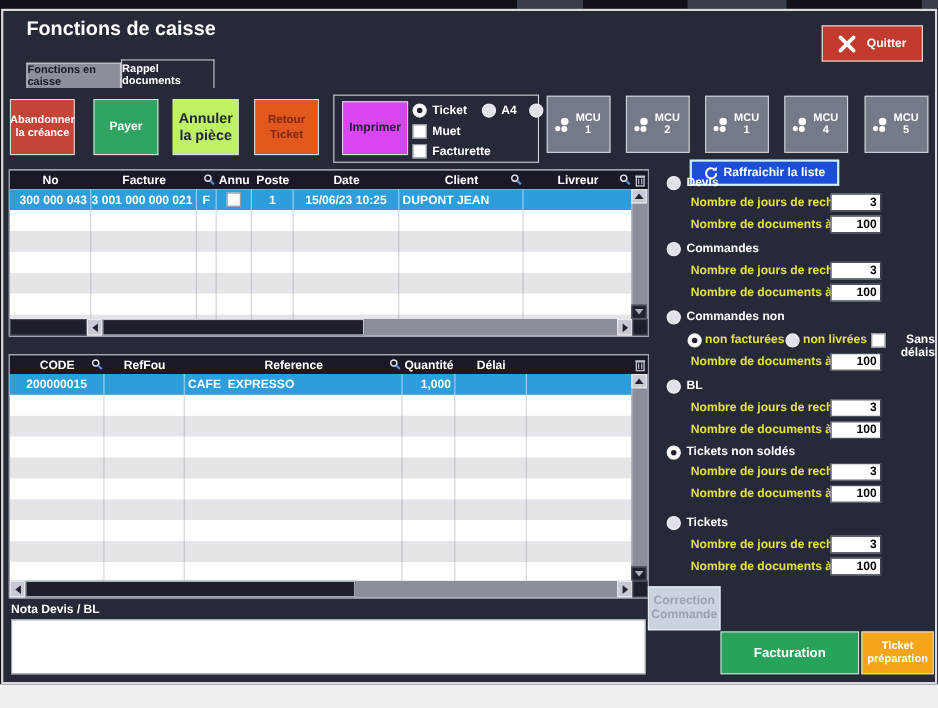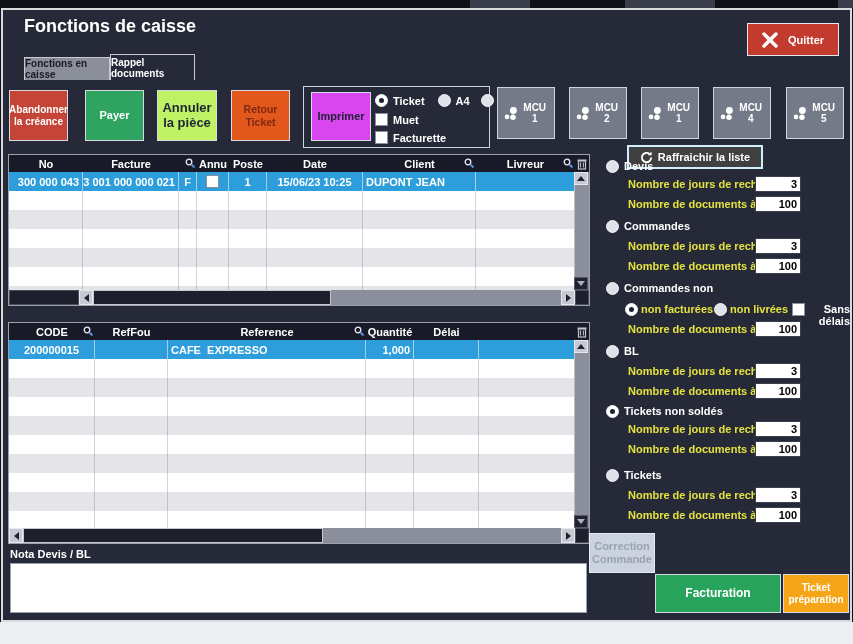--- a/index.html
+++ b/index.html
@@ -35,21 +35,21 @@
                border:1px solid #cfd3da;}
   .b-print{left:308px;top:82px;width:60px;height:49px;background:#d946ef;color:#1d2134;font-size:11px;}
   .pg-row{position:absolute;display:flex;align-items:center;gap:5px;color:#fff;
           font-size:11px;font-weight:bold;}
 
   .mcu{position:absolute;top:77px;width:58px;height:52px;box-sizing:border-box;background:#757a88;
        border:1px solid #d0d4dc;color:#fff;font-size:10px;font-weight:bold;display:flex;
        align-items:center;justify-content:center;gap:2px;cursor:pointer;}
 
   .refresh-btn{position:absolute;left:624px;top:135px;width:136px;height:24px;box-sizing:border-box;
-               background:#404040;border:2px solid #cfeefc;color:#fff;font-size:11px;font-weight:bold;
+               background:#1d4ed8;border:2px solid #cfeefc;color:#fff;font-size:11px;font-weight:bold;
                display:flex;align-items:center;justify-content:center;gap:5px;cursor:pointer;}
 
   .radio{width:11px;height:11px;border-radius:50%;background:#dfe2e8;border:1px solid #f0f2f5;
          display:inline-block;box-sizing:content-box;position:relative;cursor:pointer;flex:none;}
   .radio.checked{background:#ffffff;}
   .radio.checked::after{content:"";position:absolute;left:3px;top:3px;width:5px;height:5px;
          border-radius:50%;background:#1c2030;}
   .checkbox{width:11px;height:11px;background:#fff;border:1px solid #8a8f9c;display:inline-block;
             cursor:pointer;flex:none;}
 

